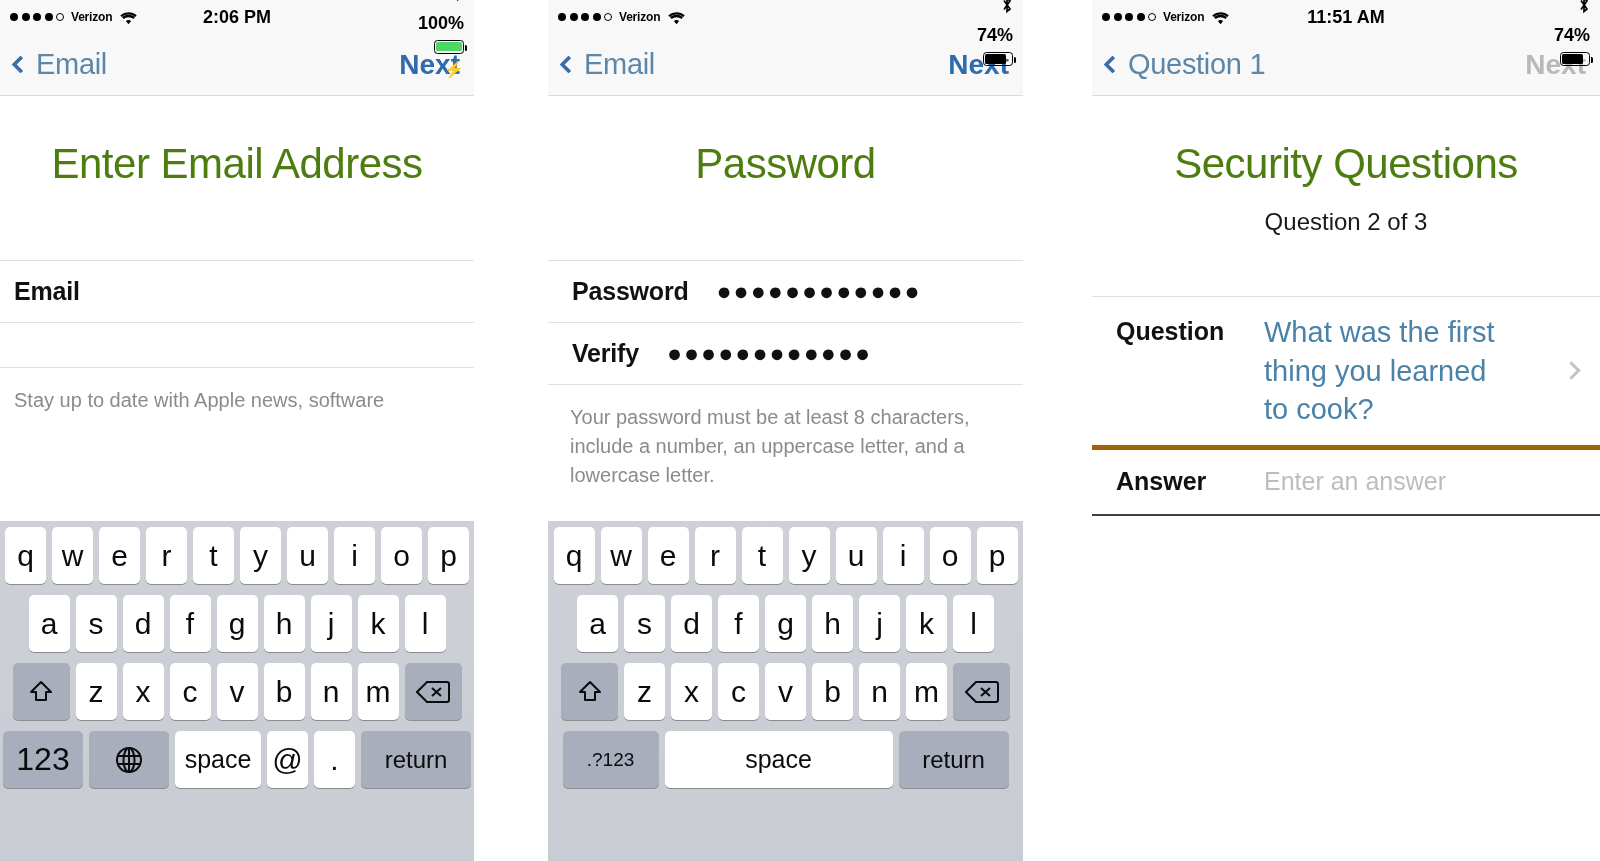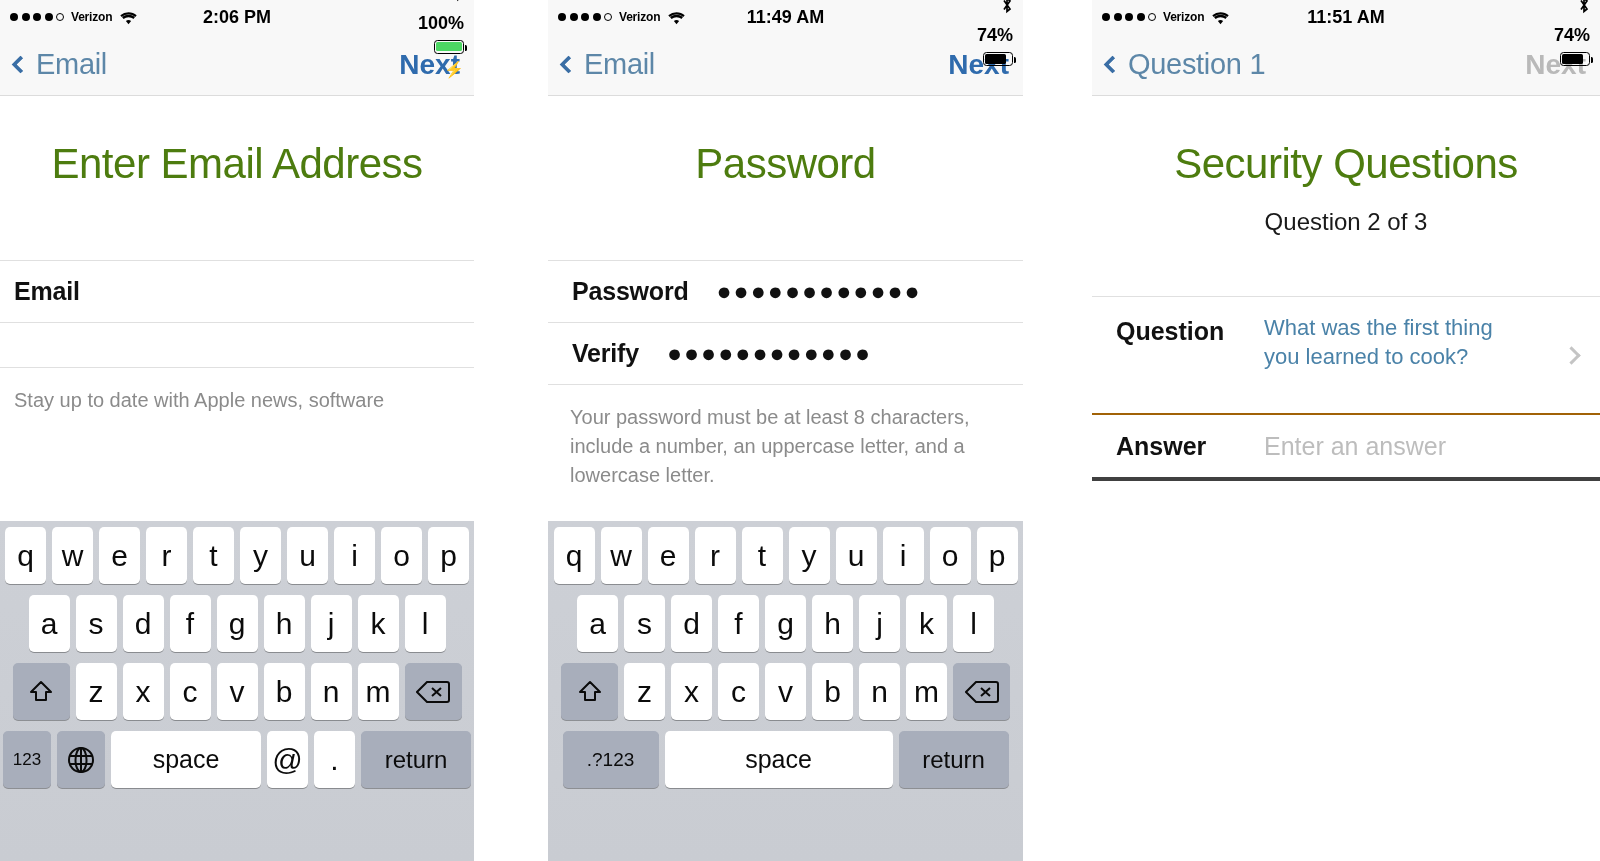--- a/index.html
+++ b/index.html
@@ -158,49 +158,49 @@
     width: 43px; height: 43px;
     border-radius: 50%;
     background: #fff;
     box-shadow: 0 2px 4px rgba(0,0,0,.28);
   }
 
   
   .q-row {
     display: flex; align-items: flex-start;
     padding: 16px 14px 16px 24px;
-    border-bottom: 2px solid #a16207;
+    border-bottom: 5px solid #a16207;
     min-height: 118px;
   }
   .q-label {
     font-size: 25px; font-weight: bold; color: #111;
     width: 148px; flex: none; padding-top: 4px;
   }
   .q-text {
-    font-size: 22px;
+    font-size: 29px;
     color: #4a82a8;
     line-height: 1.33;
     flex: 1;
     max-width: 245px;
   }
   .chev-right {
     margin-left: auto;
     align-self: center;
     display: inline-block;
     width: 13px; height: 13px;
     border-right: 3px solid #c4c4c4;
     border-top: 3px solid #c4c4c4;
     transform: rotate(45deg);
     margin-right: 8px;
   }
   .a-row {
     display: flex; align-items: center;
     padding: 0 14px 0 24px;
     min-height: 66px;
-    border-bottom: 4px solid #404040;
+    border-bottom: 2px solid #404040;
   }
   .a-label { font-size: 25px; font-weight: bold; color: #111; width: 148px; flex: none; }
   .a-placeholder { font-size: 25px; color: #bdbdbd; }
 
   
   .keyboard {
     position: absolute;
     left: 0; right: 0; bottom: 0;
     background: linear-gradient(#cdd0d6, #c9ccd2);
     padding: 6px 3px 5px 3px;
@@ -218,21 +218,21 @@
     height: 57px;
     width: 41px;
     font-weight: 400;
   }
   .key.gray {
     background: #a8aebb;
     box-shadow: 0 1px 0 rgba(0,0,0,0.3);
   }
   .key.wide { width: 57px; }
   .key.space { flex: 1; font-size: 25px; max-width: 225px; }
-  .key.func { font-size: 17px; width: 48px; }
+  .key.func { font-size: 32px; width: 80px; }
   .key.ret { font-size: 24px; width: 110px; }
   .key.sym { font-size: 19px; width: 96px; }
   .kb-row.r2 { padding: 0 20px; }
   .kb-row.r3 { }
   .kb-row.r4 { }
 </style>
 </head>
 <body>
 
 <div class="stage">
@@ -372,21 +372,20 @@
         </span>
         <span class="carrier">Verizon</span>
         <span class="wifi">
           <svg width="19" height="15" viewBox="0 0 19 15">
               <path d="M9.5 13.3l2.6-3.2a4.1 4.1 0 0 0-5.2 0z" fill="#000"></path>
               <path d="M9.5 6.2c1.9 0 3.6.7 4.9 1.9l1.6-2a9.9 9.9 0 0 0-13 0l1.6 2A7.3 7.3 0 0 1 9.5 6.2z" fill="#000"></path>
               <path d="M9.5 1.3c3.1 0 6 1.1 8.2 3l-1.4 1.7a10.9 10.9 0 0 0-13.6 0L1.3 4.3a12.9 12.9 0 0 1 8.2-3z" fill="#000"></path>
             </svg>
         </span>
       </div>
-      <div class="sb-center">11:49 AM</div>
       <div class="sb-right">
         <span class="arrow-loc">
           <svg width="17" height="17" viewBox="0 0 17 17">
               <path d="M16 1 1 8.2l6.3 1.4L9.3 16z" fill="#000"></path>
             </svg>
         </span>
         <span class="bt">
           <svg width="12" height="18" viewBox="0 0 12 18">
               <path d="M3 4.5L9 13 6 15.5V2.5L9 5 3 13.5" stroke="#000" stroke-width="1.7" fill="none"></path>
             </svg>

